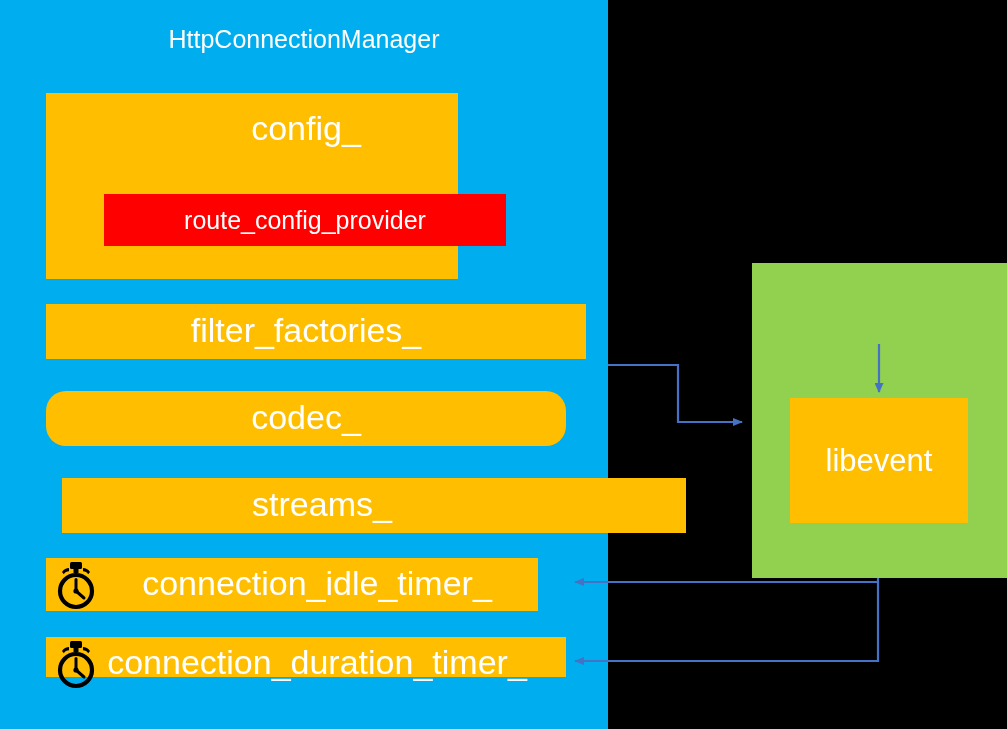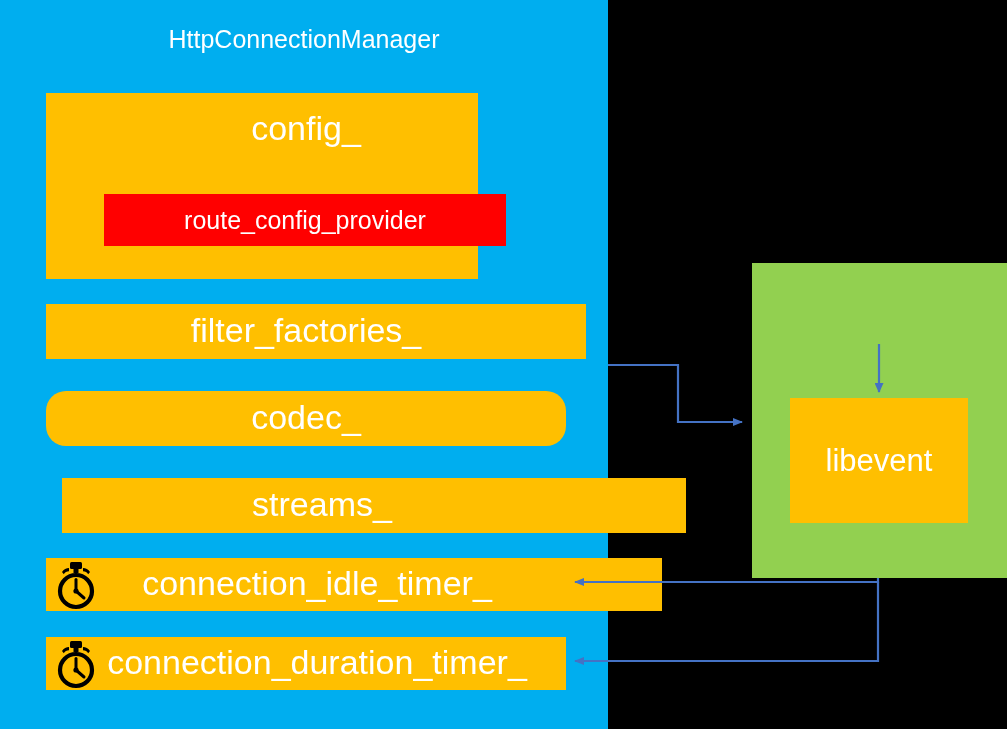--- a/index.html
+++ b/index.html
@@ -54,21 +54,20 @@
     line-height: 38px;
     white-space: nowrap;
   }
 
   
   #box-config {
     left: 46px;
     top: 93px;
     width: 412px;
     height: 186px;
-    padding-left: 20px;
   }
   #box-config .member-label {
     position: absolute;
     left: 0;
     top: 16px;
     width: 520px;
     text-align: center;
   }
   #box-route-config {
     position: absolute;
@@ -99,22 +98,22 @@
   #box-codec .member-label,
   #box-streams .member-label {
     position: absolute;
     left: 0;
     top: 7px;
     width: 520px;
     text-align: center;
   }
 
   
-  #box-idle-timer     { left: 46px; top: 558px; width: 616px; height: 53px; }
-  #box-duration-timer { left: 46px; top: 637px; width: 520px; height: 53px; }
+  #box-idle-timer     { left: 46px; top: 558px; width: 492px; height: 53px; }
+  #box-duration-timer { left: 46px; top: 637px; width: 520px; height: 40px; }
   .timer-icon {
     position: absolute;
     left: 4px;
     top: 1px;
     width: 52px;
     height: 52px;
   }
   #box-idle-timer .member-label {
     position: absolute;
     left: 0;

